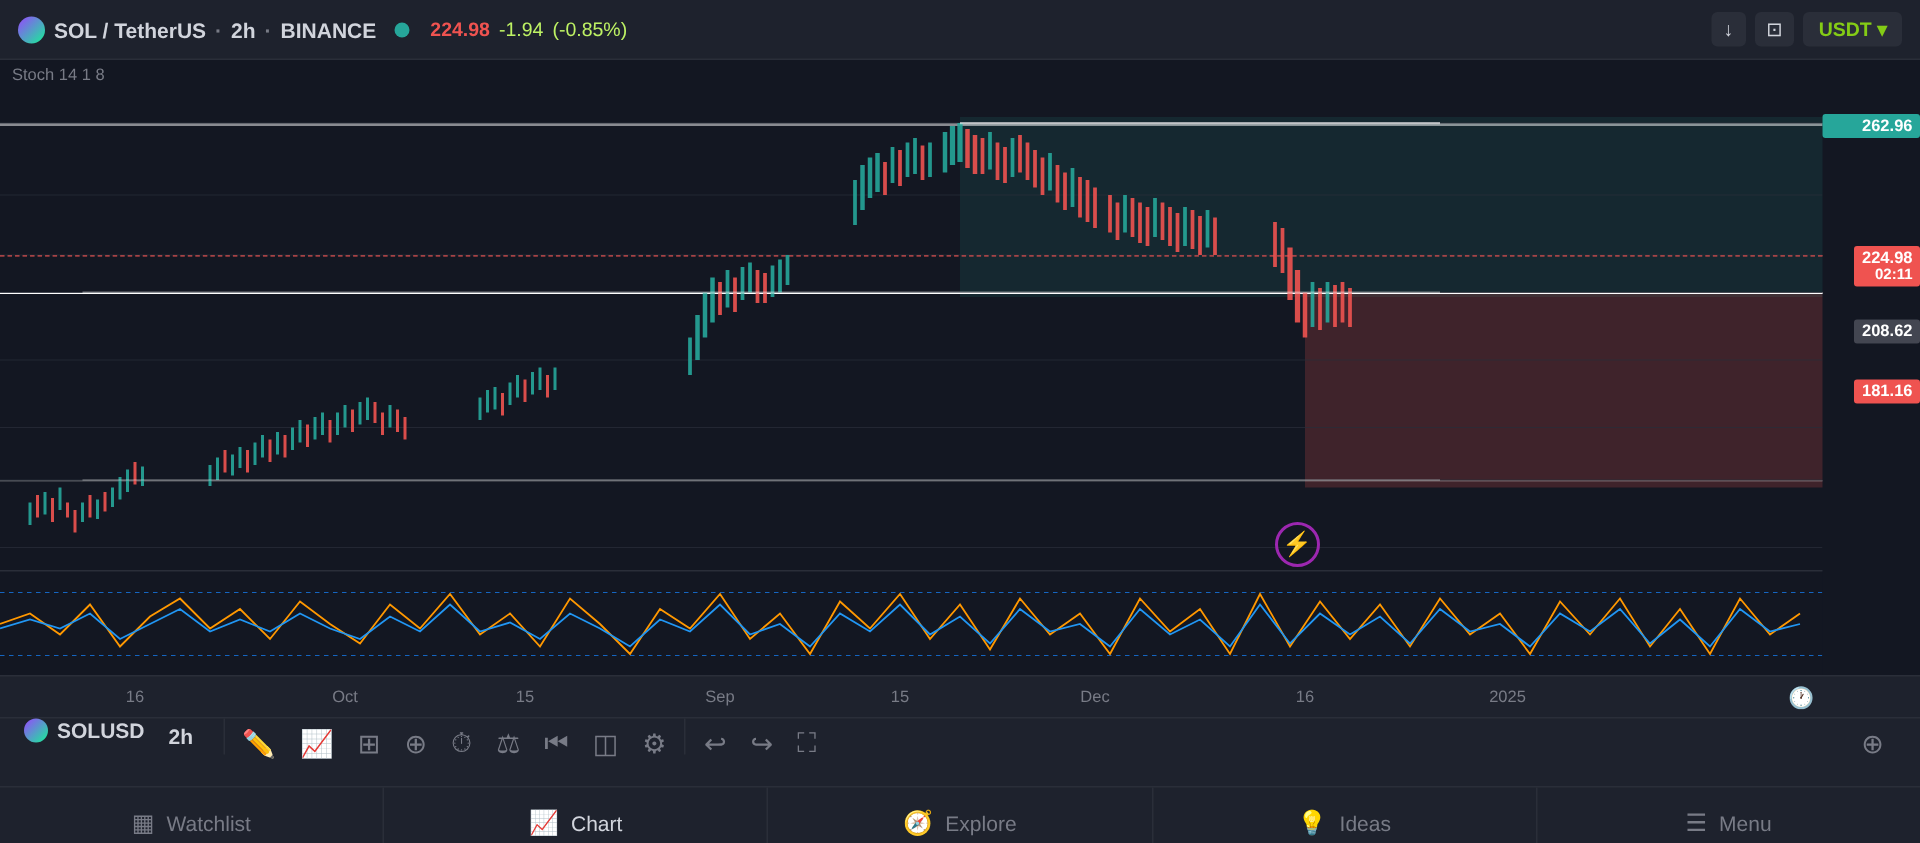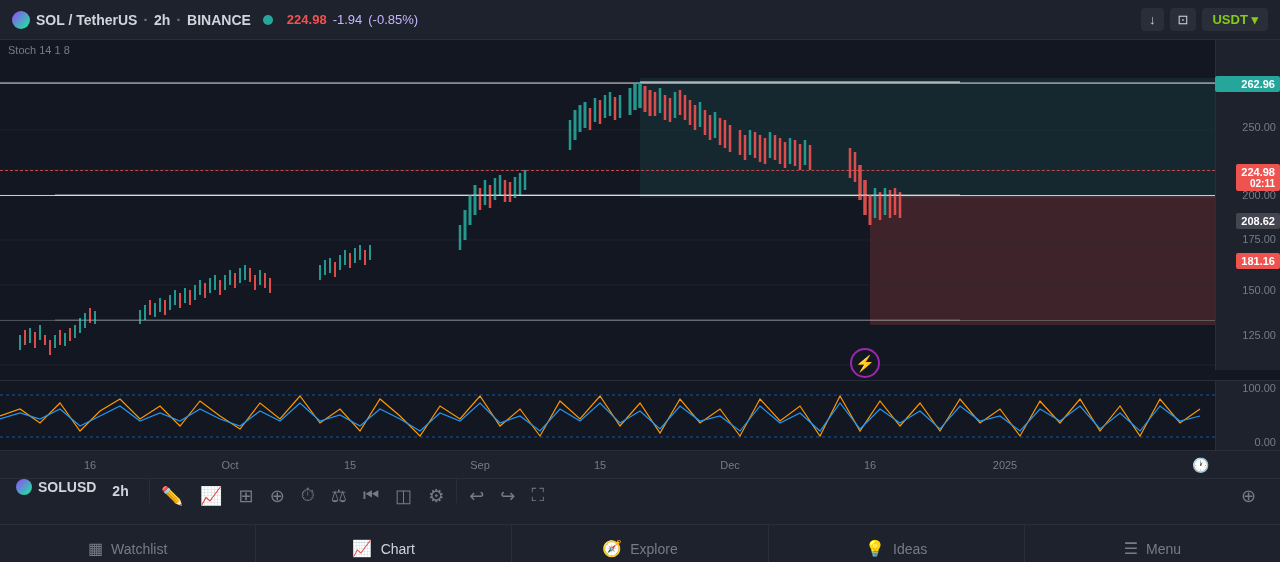--- a/index.html
+++ b/index.html
@@ -42,21 +42,21 @@
       align-items: center;
       gap: 6px;
       margin-left: 4px;
     }
     #header .price-info .price {
       color: #ef5350;
       font-size: 13px;
       font-weight: 600;
     }
     #header .price-info .change {
-      color: #c4b5fd;
+      color: #bef264;
       font-size: 13px;
     }
     #header .right-controls {
       margin-left: auto;
       display: flex;
       align-items: center;
       gap: 6px;
     }
     #header .ctrl-btn {
       background: #2a2e39;
@@ -483,27 +483,20 @@
     <span>224.98</span>
     <span style="font-size:10px;">02:11</span>
   </div>
   <div class="price-badge badge-gray" style="top:173px;">
     <span>208.62</span>
   </div>
   <div class="price-badge badge-red" style="top:213px;">
     <span>181.16</span>
   </div>
 
-  <div style="position:absolute; right:0; top:0; width:65px; height:330px; background:#1e222d; border-left:1px solid #2a2e39;">
-    <div class="price-label" style="position:absolute; top:82px; right:4px;">250.00</div>
-    <div class="price-label" style="position:absolute; top:150px; right:4px;">200.00</div>
-    <div class="price-label" style="position:absolute; top:194px; right:4px;">175.00</div>
-    <div class="price-label" style="position:absolute; top:245px; right:4px;">150.00</div>
-    <div class="price-label" style="position:absolute; top:290px; right:4px;">125.00</div>
-  </div>
 
   <div id="stoch-label" style="position:absolute; left:8px; bottom:72px; font-size:11px; color:#787b86; z-index:5;">
     <span>Stoch</span>
     <span>14 1 8</span>
   </div>
 
   <div id="stoch-panel" style="position:absolute; bottom:0; left:0; width:calc(100% - 65px); height:70px; background:#131722; border-top:1px solid #2a2e39; overflow:hidden;">
     <svg width="100%" height="100%" xmlns="http://www.w3.org/2000/svg">
 
       <line x1="0" y1="14" x2="1215" y2="14" stroke="#1565c0" stroke-width="0.8" stroke-dasharray="3,3"></line>
@@ -512,24 +505,20 @@
       <polyline points="0,35 20,28 40,42 60,22 80,50 100,30 120,18 140,38 160,25 180,45 200,20 220,35 240,48 260,22 280,38 300,15 320,42 340,28 360,50 380,18 400,35 420,55 440,25 460,38 480,15 500,45 520,28 540,55 560,20 580,38 600,15 620,45 640,22 660,52 680,18 700,42 720,28 740,55 760,18 780,40 800,25 820,55 840,15 860,50 880,20 900,45 920,22 940,50 960,18 980,42 1000,28 1020,55 1040,20 1060,42 1080,18 1100,50 1120,25 1140,55 1160,18 1180,42 1200,28" fill="none" stroke="#ff9800" stroke-width="1.2"></polyline>
 
       <polyline points="0,38 20,32 40,38 60,28 80,45 100,35 120,25 140,40 160,32 180,40 200,28 220,38 240,45 260,30 280,40 300,22 320,40 340,34 360,45 380,28 400,38 420,50 440,32 460,40 480,22 500,42 520,35 540,50 560,28 580,40 600,22 620,42 640,30 660,48 680,25 700,40 720,35 740,50 760,25 780,42 800,32 820,50 840,22 860,48 880,28 900,42 920,30 940,48 960,25 980,40 1000,35 1020,50 1040,28 1060,40 1080,25 1100,48 1120,32 1140,50 1160,25 1180,40 1200,35" fill="none" stroke="#2196f3" stroke-width="1.2"></polyline>
     </svg>
   </div>
 
   <div class="lightning-circle" style="left:850px; top:308px; z-index:10;">
     <span>⚡</span>
   </div>
 
-  <div style="position:absolute; right:0; bottom:0; width:65px; height:70px; background:#1e222d; border-left:1px solid #2a2e39; border-top:1px solid #2a2e39;">
-    <div class="price-label" style="position:absolute; top:2px; right:4px;">100.00</div>
-    <div class="price-label" style="position:absolute; bottom:2px; right:4px;">0.00</div>
-  </div>
 </div>
 
 <div id="time-axis" style="display:flex; align-items:center; height:28px; background:#1e222d; border-top:1px solid #2a2e39; position:relative;">
   <span class="time-label" style="left:90px;">16</span>
   <span class="time-label" style="left:230px;">Oct</span>
   <span class="time-label" style="left:350px;">15</span>
   <span class="time-label" style="left:480px;">Sep</span>
   <span class="time-label" style="left:600px;">15</span>
   <span class="time-label" style="left:730px;">Dec</span>
   <span class="time-label" style="left:870px;">16</span>

